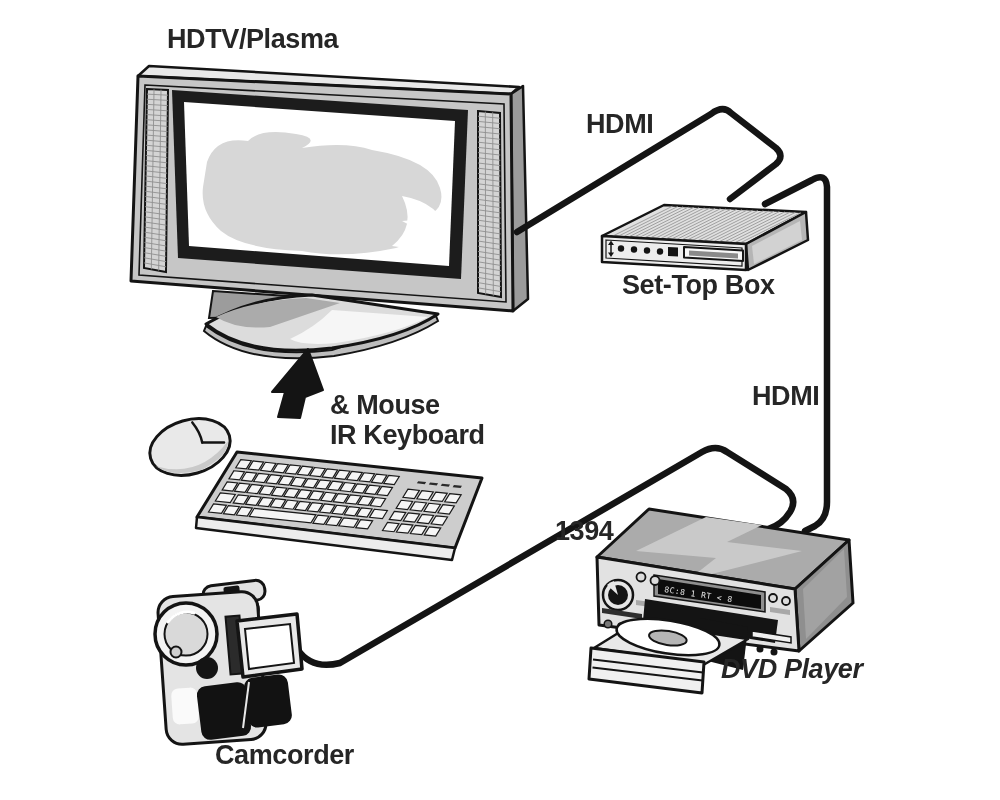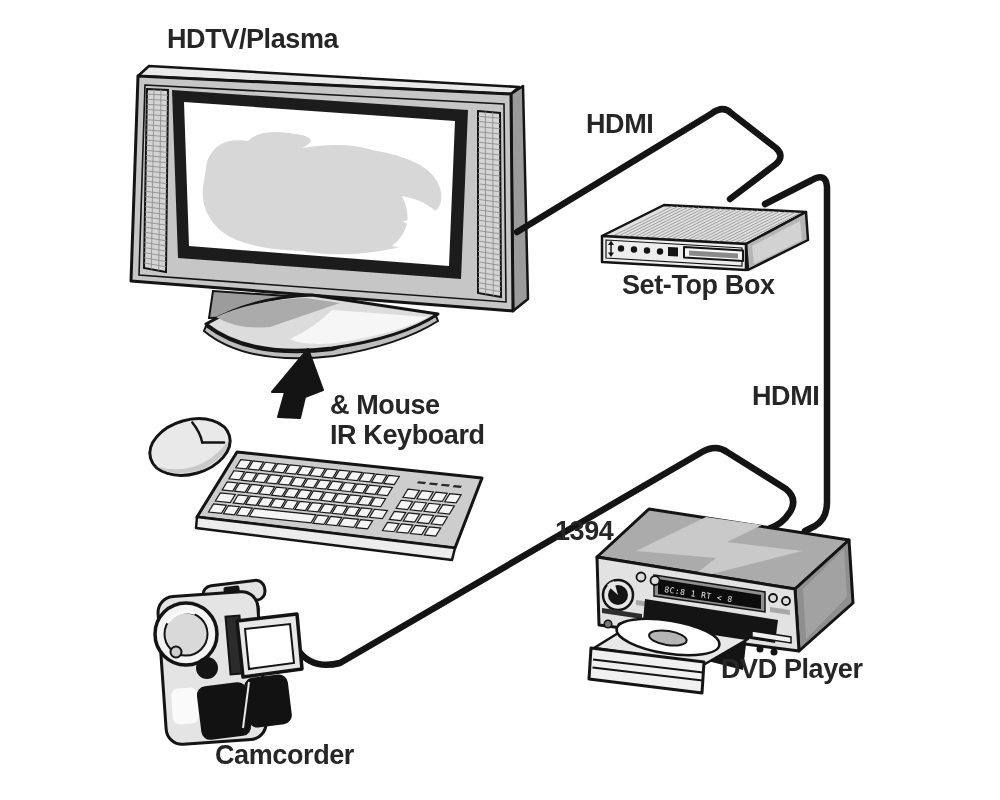--- a/index.html
+++ b/index.html
@@ -331,16 +331,16 @@
 
 <div class="label" style="left:167px;top:24px;">HDTV/Plasma</div>
 <div class="label" style="left:586px;top:109px;">HDMI</div>
 <div class="label" style="left:622px;top:270px;">Set-Top Box</div>
 <div class="label" style="left:752px;top:381px;">HDMI</div>
 <div class="label" style="left:330px;top:390px;">
   <div>&amp; Mouse</div>
   <div>IR Keyboard</div>
 </div>
 <div class="label" style="left:555px;top:491px;margin-top:25px;">1394</div>
-<div class="label" style="left:721px;top:654px;">DVD Player</div>
+<div class="label" style="left:721px;top:654px;font-style:italic;">DVD Player</div>
 <div class="label" style="left:215px;top:740px;">Camcorder</div>
 
 </div>
 
 </body></html>

